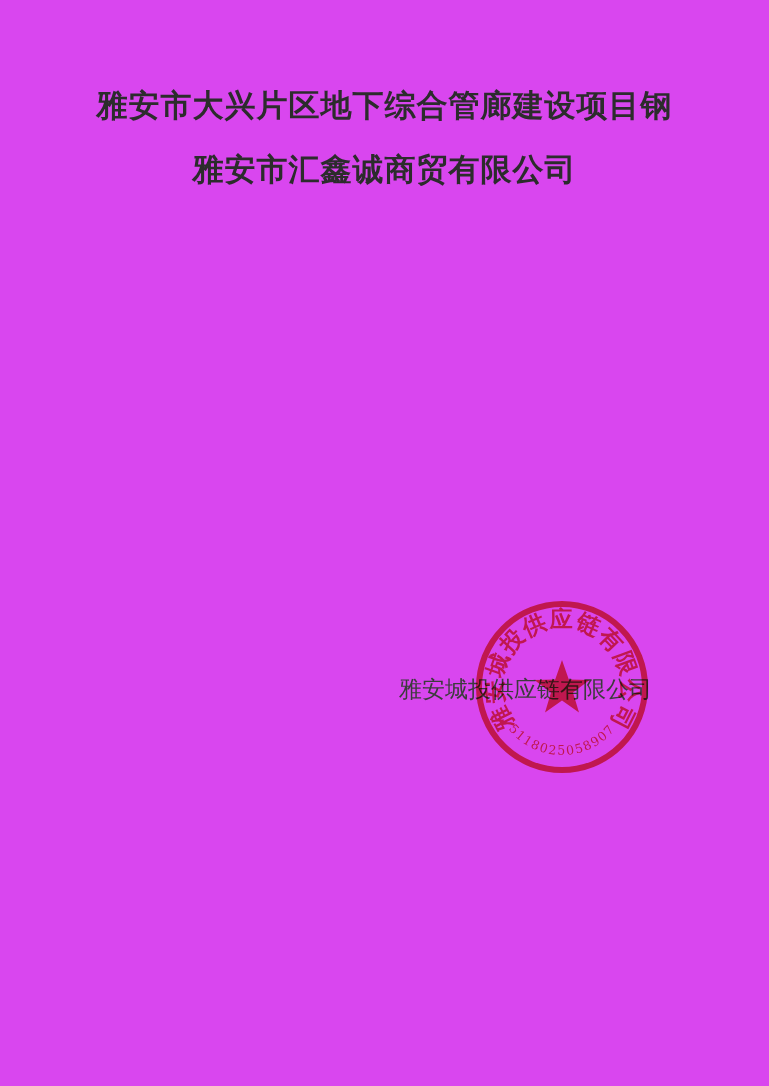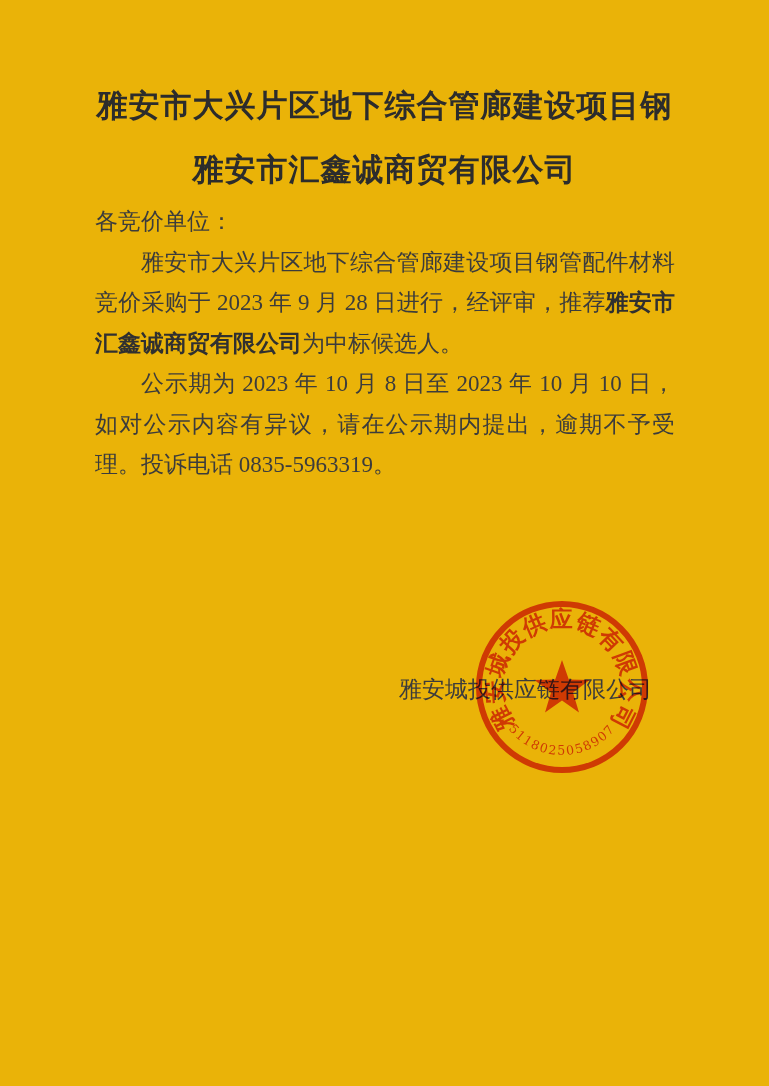--- a/index.html
+++ b/index.html
@@ -6,21 +6,21 @@
     margin: 0;
     padding: 0;
     background: #888;
     font-family: "Liberation Serif", "DejaVu Serif", serif;
   }
   .page {
     position: relative;
     width: 769px;
     height: 1086px;
     margin: 0 auto;
-    background: #eab308;
+    background: #d946ef;
     overflow: hidden;
     color: #3a3a3a;
   }
   .title-block {
     padding-top: 74px;
     text-align: center;
     font-weight: bold;
     color: #2c2c2c;
     font-size: 31px;
     line-height: 64px;
@@ -80,25 +80,20 @@
 </head>
 <body>
 
 <div class="page">
 
   <div class="title-block">
     <div>雅安市大兴片区地下综合管廊建设项目钢</div>
     <div>雅安市汇鑫诚商贸有限公司</div>
   </div>
 
-  <div class="body-block">
-    <p class="salutation">各竞价单位：</p>
-    <p class="para-indent"><span>雅安市大兴片区地下综合管廊建设项目钢管配件材料竞价采购于 2023 年 9 月 28 日进行，经评审，推荐</span><span class="bold-company">雅安市汇鑫诚商贸有限公司</span><span>为中标候选人。</span></p>
-    <p class="para-indent">公示期为 2023 年 10 月 8 日至 2023 年 10 月 10 日，如对公示内容有异议，请在公示期内提出，逾期不予受理。投诉电话 0835-5963319。</p>
-  </div>
 
   <div class="signature-block">
     <div>雅安城投供应链有限公司</div>
   </div>
 
   <svg class="stamp" viewBox="0 0 230 230" xmlns="http://www.w3.org/2000/svg">
     <defs>
       <path id="arcTop" d="M 65.9 149.4 A 60 60 0 1 1 164.1 149.4" fill="none"></path>
       <path id="arcBottom" d="M 61.4 156.9 A 68 68 0 0 0 168.6 156.9" fill="none"></path>
     </defs>

